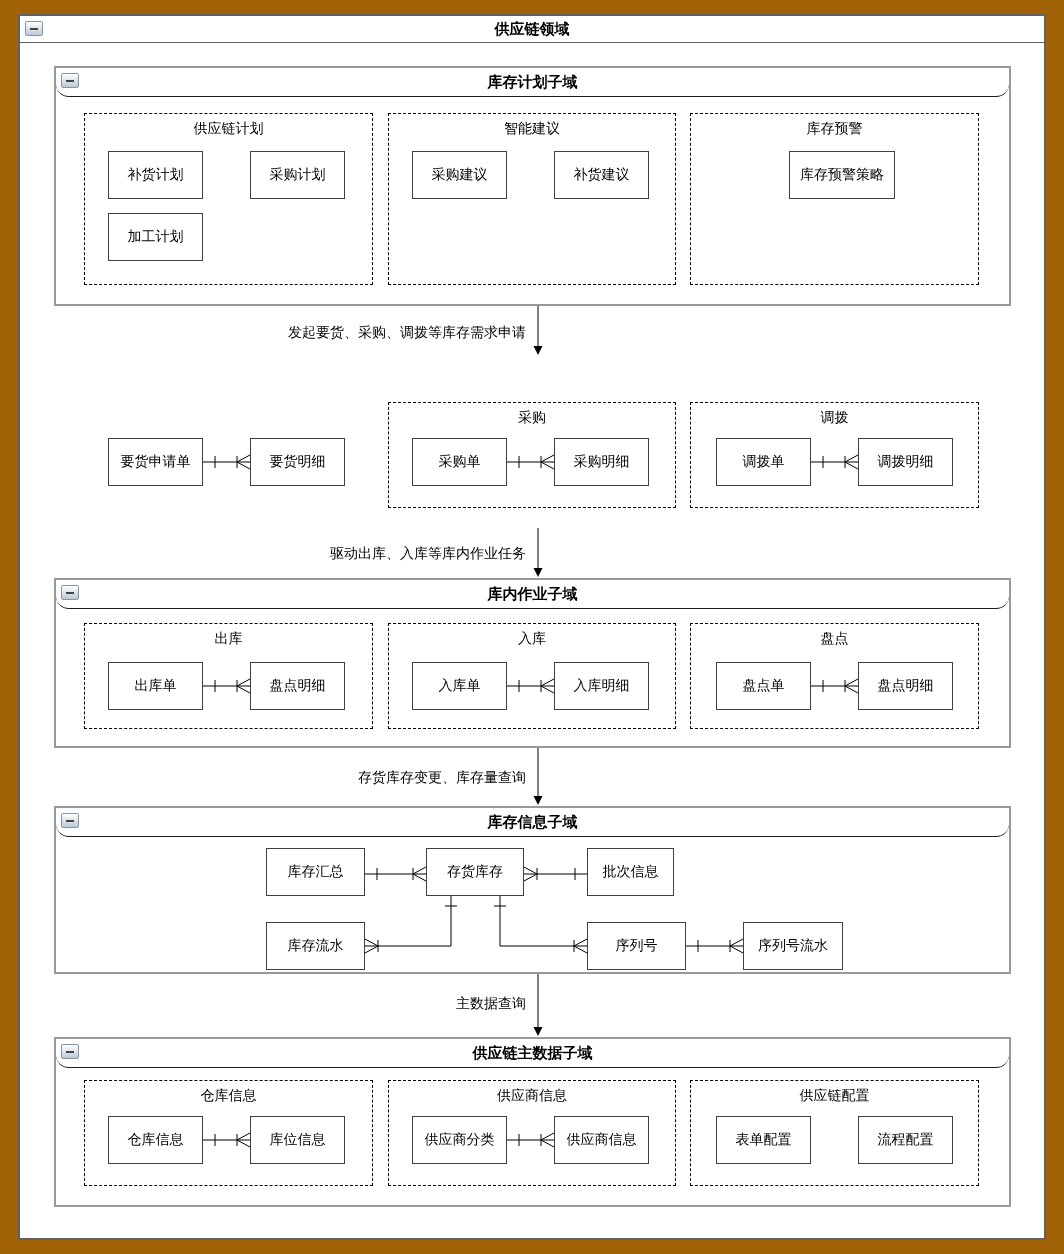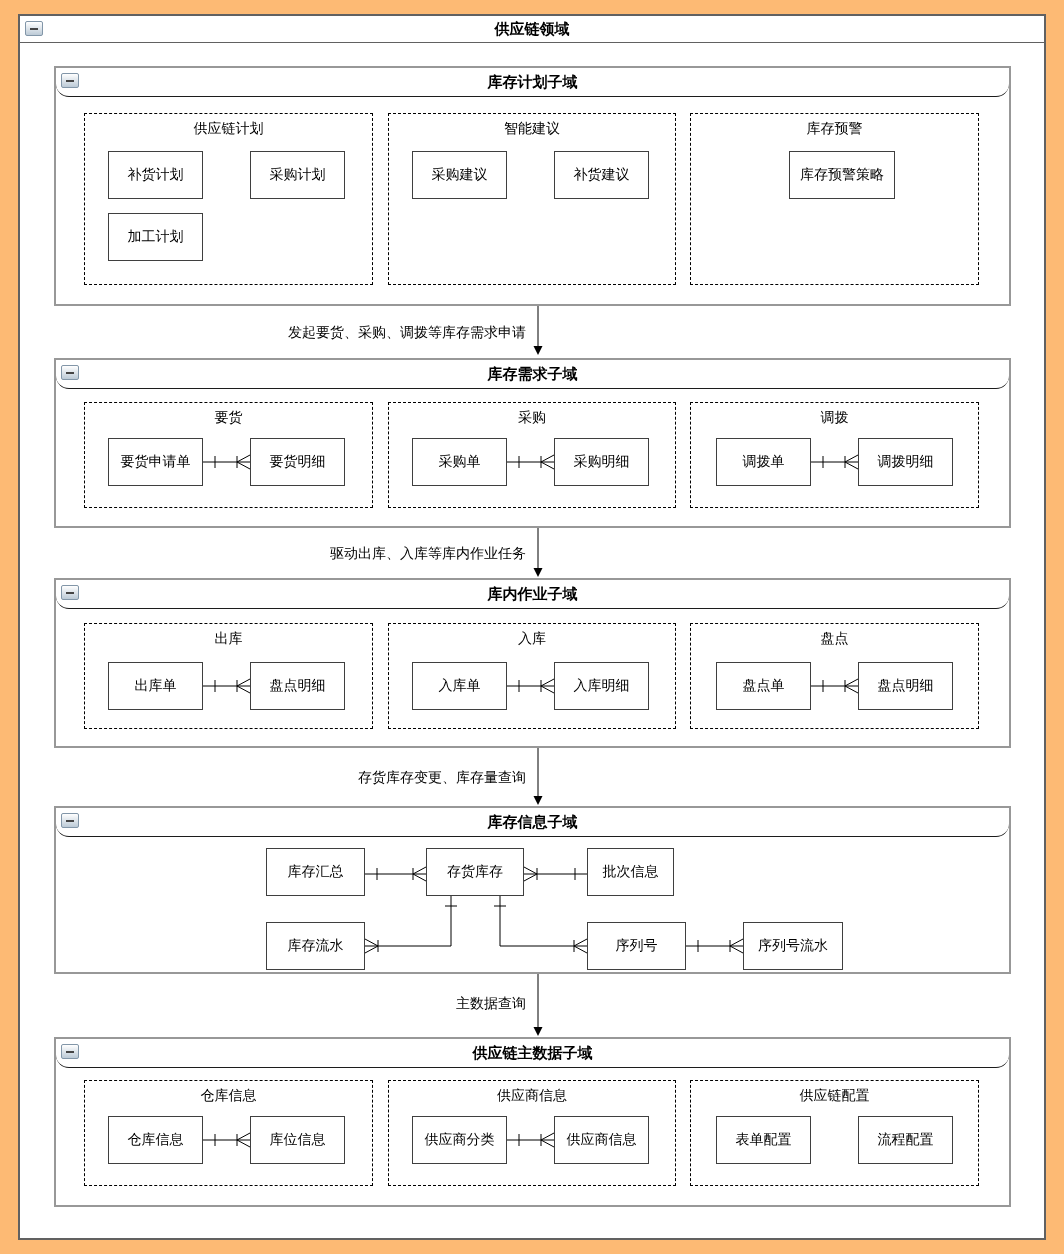--- a/index.html
+++ b/index.html
@@ -1,16 +1,16 @@
 <!DOCTYPE html>
 <html><head>
 <meta charset="utf-8">
 <style>
   html,body{margin:0;padding:0;background:#fff;}
-  #page{position:relative;width:1064px;height:1254px;background:#fdba74;
+  #page{position:relative;width:1064px;height:1254px;background:#a16207;
         font-family:"Liberation Sans","DejaVu Sans",sans-serif;color:#000;overflow:hidden;}
   
   .outer{position:absolute;left:18px;top:14px;width:1028px;height:1226px;
          border:2px solid #616161;background:#fff;box-sizing:border-box;}
   .outer-header{position:relative;height:26px;border-bottom:1px solid #616161;
                 display:flex;align-items:center;justify-content:center;
                 font-size:15px;font-weight:bold;}
   
   .subdomain{position:absolute;left:54px;width:957px;border:2px solid #989898;
              background:#fff;box-sizing:border-box;}
@@ -52,28 +52,20 @@
   </div>
 
   <div class="subdomain" style="top:66px;height:240px">
     <div class="sd-header">
       <span class="collapse-btn">
           <span class="minus"></span>
         </span>
       <span>库存计划子域</span>
     </div>
   </div>
-  <div class="subdomain" style="top:358px;height:170px">
-    <div class="sd-header">
-      <span class="collapse-btn">
-          <span class="minus"></span>
-        </span>
-      <span>库存需求子域</span>
-    </div>
-  </div>
   <div class="subdomain" style="top:578px;height:170px">
     <div class="sd-header">
       <span class="collapse-btn">
           <span class="minus"></span>
         </span>
       <span>库内作业子域</span>
     </div>
   </div>
   <div class="subdomain" style="top:806px;height:168px">
     <div class="sd-header">
@@ -95,23 +87,20 @@
   <div class="group" style="left:84px;top:113px;width:289px;height:172px">
     <div class="group-title">供应链计划</div>
   </div>
   <div class="group" style="left:388px;top:113px;width:288px;height:172px">
     <div class="group-title">智能建议</div>
   </div>
   <div class="group" style="left:690px;top:113px;width:289px;height:172px">
     <div class="group-title">库存预警</div>
   </div>
 
-  <div class="group" style="left:84px;top:402px;width:289px;height:106px">
-    <div class="group-title">要货</div>
-  </div>
   <div class="group" style="left:388px;top:402px;width:288px;height:106px">
     <div class="group-title">采购</div>
   </div>
   <div class="group" style="left:690px;top:402px;width:289px;height:106px">
     <div class="group-title">调拨</div>
   </div>
 
   <div class="group" style="left:84px;top:623px;width:289px;height:106px">
     <div class="group-title">出库</div>
   </div>

